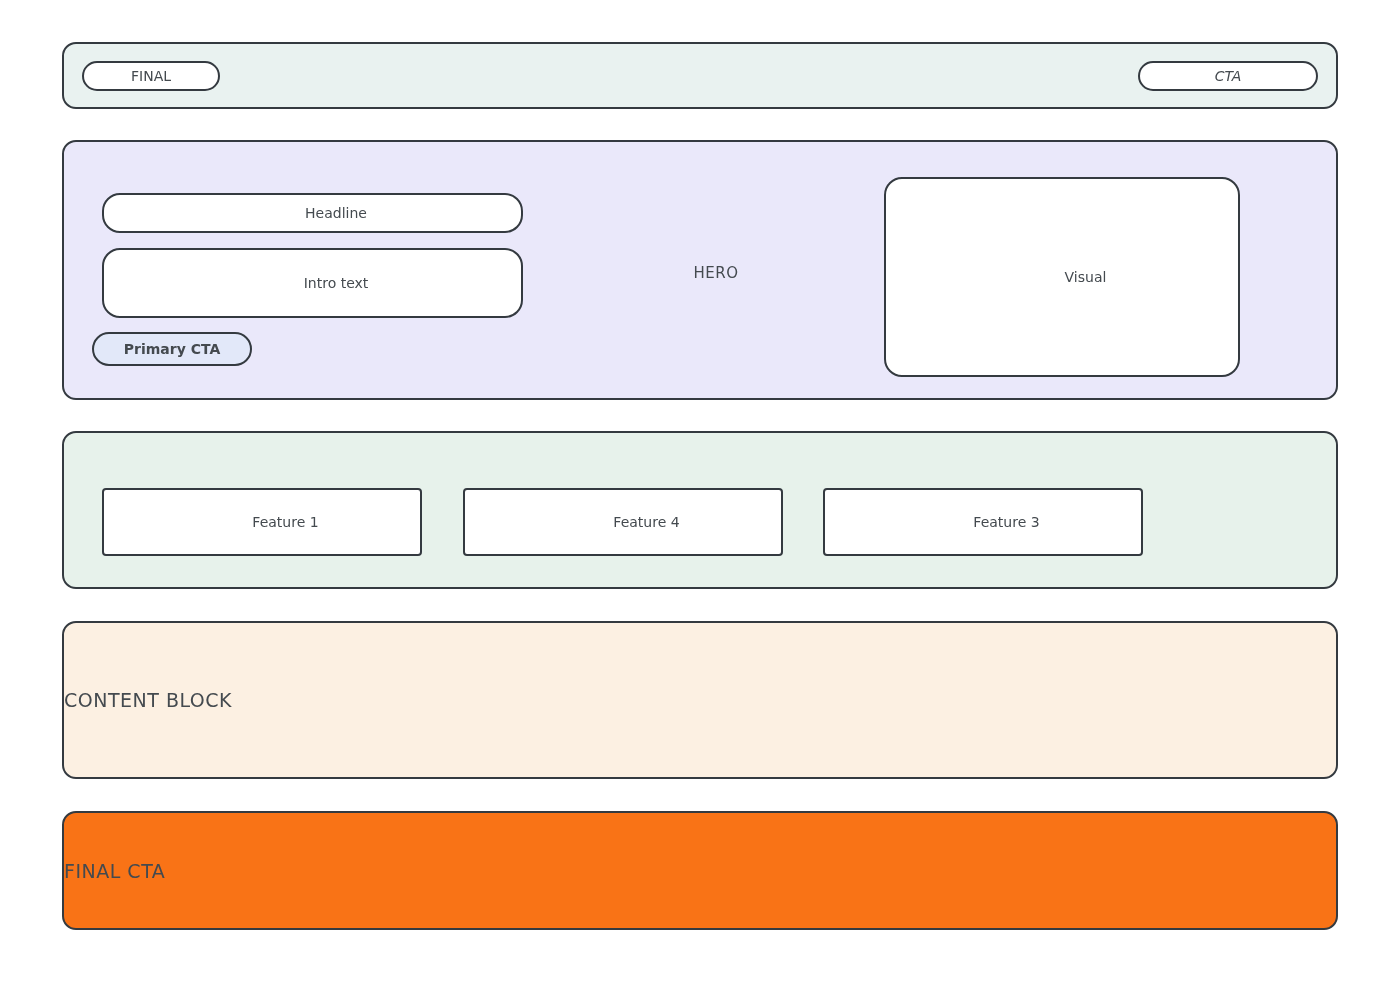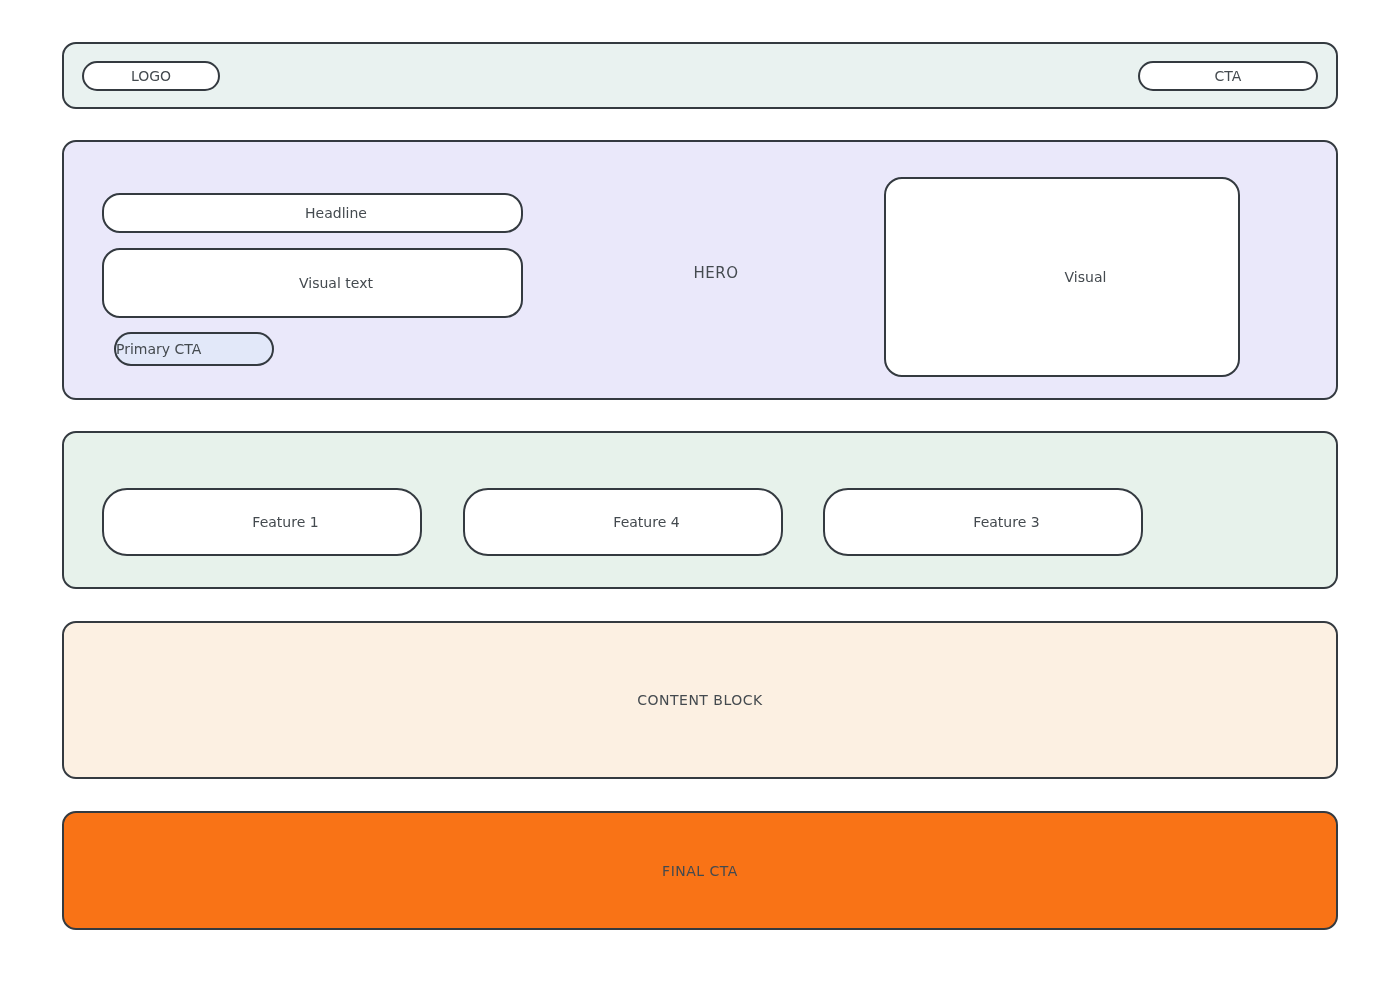--- a/index.html
+++ b/index.html
@@ -34,21 +34,21 @@
     border-radius: 999px;
     background: #ffffff;
     display: flex;
     align-items: center;
     justify-content: center;
     font-size: 14px;
     box-sizing: border-box;
     white-space: nowrap;
   }
   .logo-pill { width: 138px; height: 30px; }
-  .cta-pill  { width: 180px; height: 30px; }
+  .cta-pill  { width: 180px; height: 30px; font-style: italic; }
   .hero {
     top: 140px;
     height: 260px;
     background: #eae8fa;
   }
   .wbox {
     position: absolute;
     border: 2px solid #343a40;
     background: #ffffff;
     border-radius: 18px;
@@ -57,84 +57,84 @@
     justify-content: center;
     font-size: 14px;
     box-sizing: border-box;
     padding-left: 47px;
   }
   .headline-box { left: 38px; top: 51px;  width: 421px; height: 40px; }
   .intro-box    { left: 38px; top: 106px; width: 421px; height: 70px; }
   .visual-box   { left: 820px; top: 35px; width: 356px; height: 200px; align-items: center; }
   .primary-cta {
     position: absolute;
-    left: 50px; top: 190px;
+    left: 28px; top: 190px;
     width: 160px; height: 34px;
     background: #e2e8f9;
     border: 2px solid #343a40;
     border-radius: 999px;
     display: flex;
     align-items: center;
-    justify-content: flex-start;
+    justify-content: center;
     font-size: 14px;
     box-sizing: border-box;
+    font-weight: bold;
   }
   .center-label {
     position: absolute;
     left: 0; right: 0;
     text-align: center;
     font-size: 15px;
     letter-spacing: 0.5px;
     margin-left: 32px;
   }
   .hero-label { top: 122px; }
   .features {
     top: 431px;
     height: 158px;
     background: #e7f2eb;
   }
   .feature-card {
     top: 55px;
     width: 320px;
     height: 68px;
-    border-radius: 25px;
+    border-radius: 4px;
   }
   .feature-1 { left: 38px; }
   .feature-2 { left: 399px; }
   .feature-3 { left: 759px; }
   .banner {
     display: flex;
     align-items: center;
-    justify-content: center;
-    font-size: 14px;
+    font-size: 19px;
     letter-spacing: 0.5px;
   }
   .content-block { top: 621px; height: 158px; background: #fcf0e2; }
   .final-cta     { top: 811px; height: 119px; background: #f97316; }
 </style>
 </head>
 <body>
 
 <div class="canvas">
 
   <div class="section topbar">
     <div class="pill logo-pill">
-      <span>LOGO</span>
+      <span>FINAL</span>
     </div>
     <div class="pill cta-pill">
       <span>CTA</span>
     </div>
   </div>
 
   <div class="section hero">
     <div class="wbox headline-box">
       <span>Headline</span>
     </div>
     <div class="wbox intro-box">
-      <span>Visual text</span>
+      <span>Intro text</span>
     </div>
     <div class="primary-cta">
       <span>Primary CTA</span>
     </div>
     <div class="center-label hero-label">HERO</div>
     <div class="wbox visual-box">
       <span>Visual</span>
     </div>
   </div>
 

